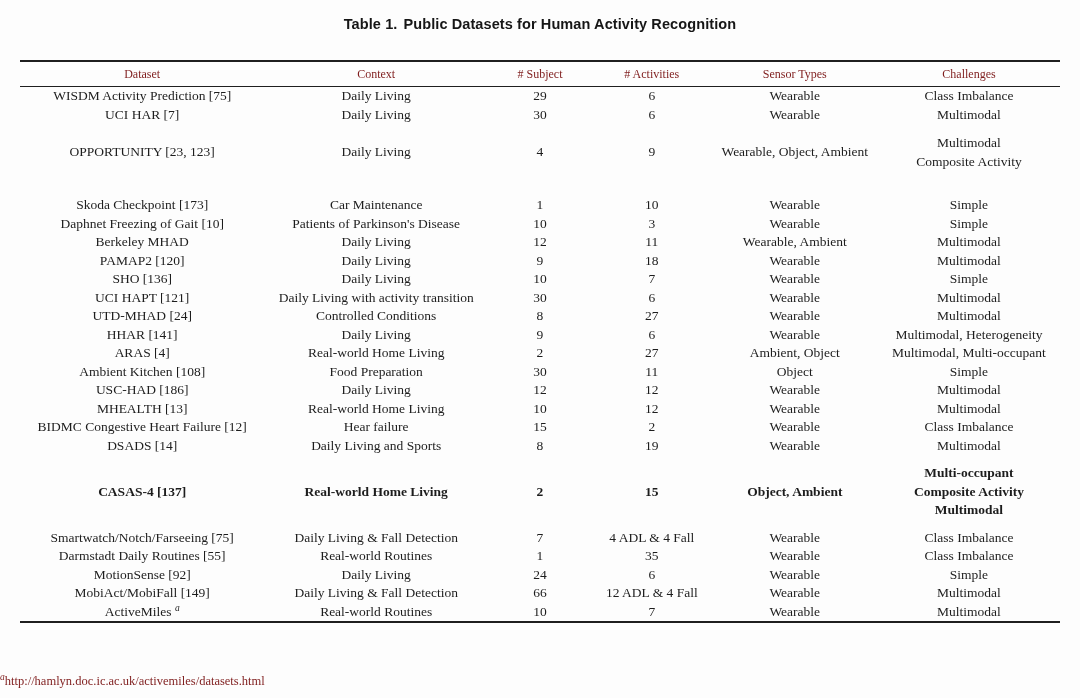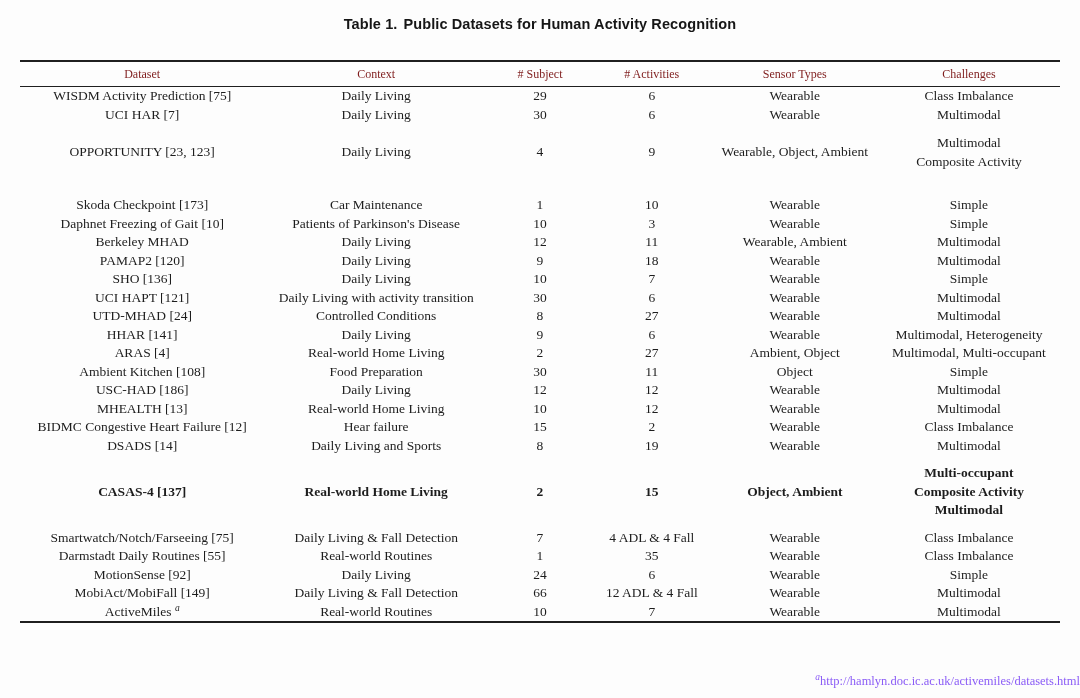--- a/index.html
+++ b/index.html
@@ -66,23 +66,23 @@
   .sup {
     font-style: italic;
     font-size: 9.5px;
     line-height: 0;
   }
   .footnote {
     position: absolute;
     top: 674px;
     left: 0;
     width: 100%;
-    text-align: right;
+    text-align: left;
     font-size: 12.5px;
-    color: #8b5cf6;
+    color: #7f1d1d;
   }
 </style>
 </head>
 <body>
 
 <div class="page">
 
   <div class="caption">
     <span>Table 1.</span><span class="cap-title">Public Datasets for Human Activity Recognition</span>
   </div>

